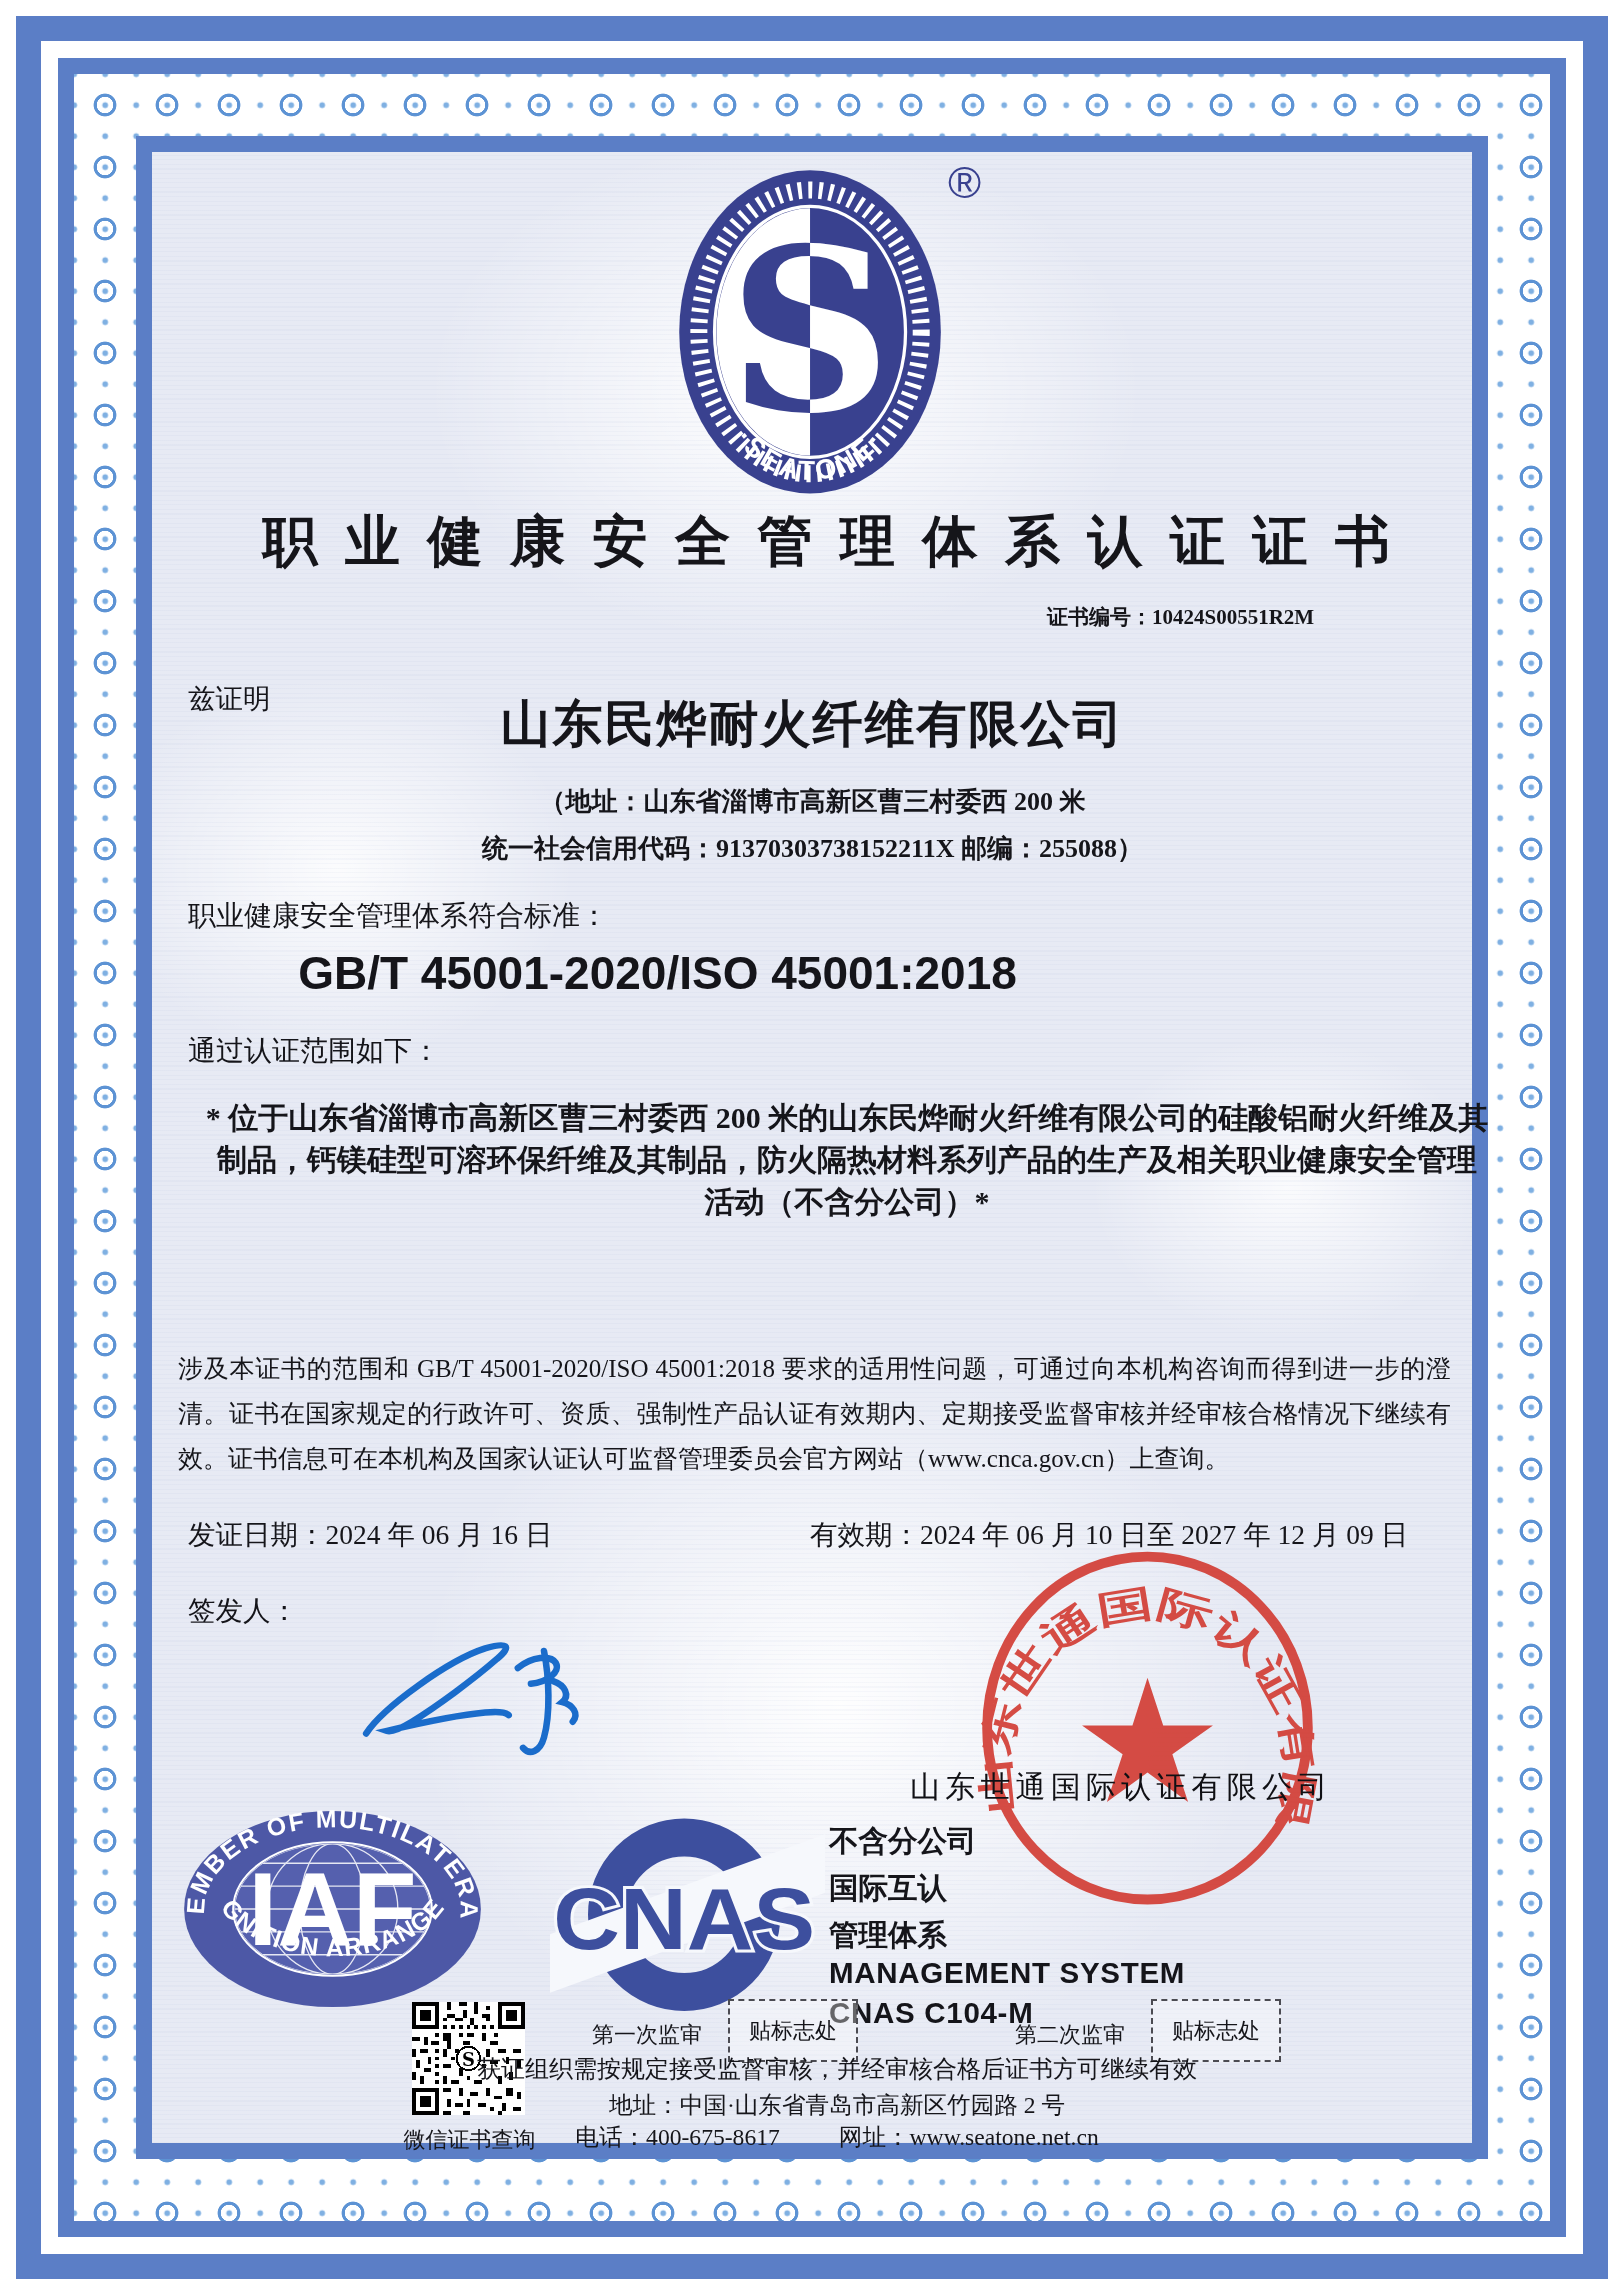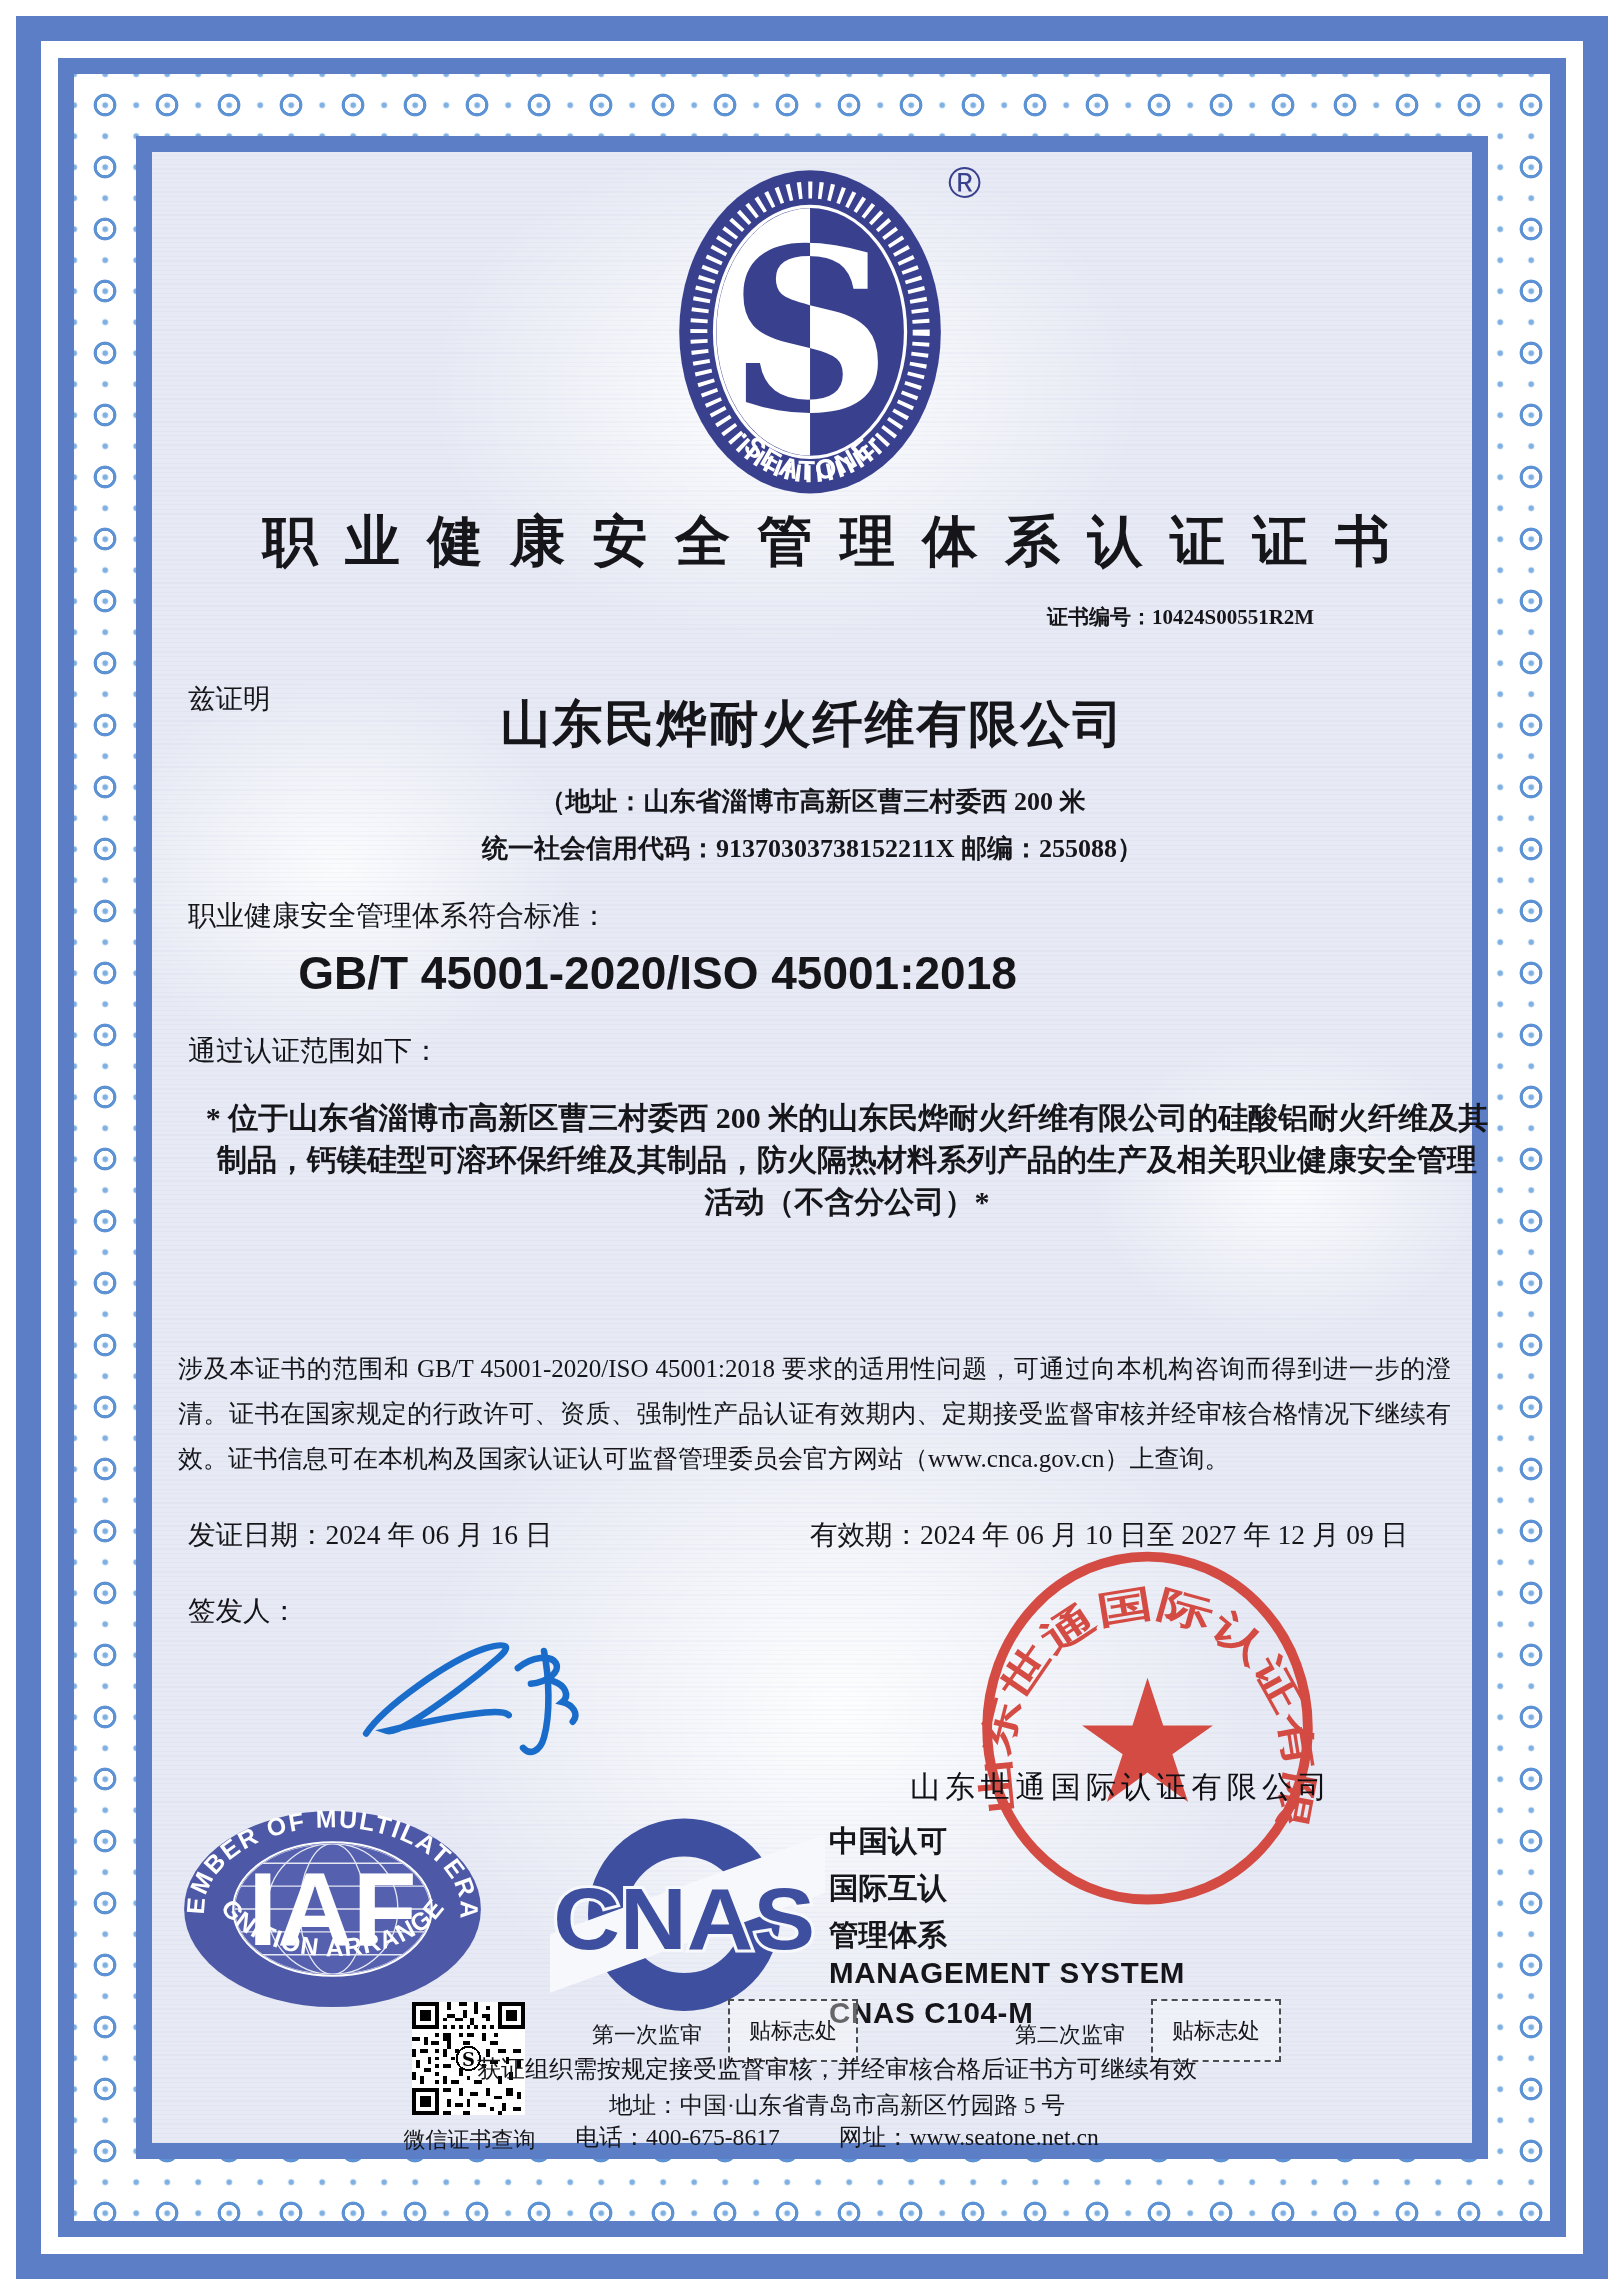--- a/index.html
+++ b/index.html
@@ -176,21 +176,21 @@
     <text x="230" y="208" text-anchor="middle" font-family="Liberation Sans, DejaVu Sans, sans-serif" font-size="160" font-weight="800" fill="#ffffff">IAF</text>
   </svg>
 
   <svg class="abs" style="left:550px;top:1810px" width="275" height="216" viewBox="0 0 420 330">
     <circle cx="205" cy="160" r="118" fill="none" stroke="#3d4f9e" stroke-width="58"></circle>
     <rect x="-60" y="118" width="540" height="84" fill="#f6f8fc" transform="rotate(-20 205 160)"></rect>
     <text x="205" y="212" text-anchor="middle" font-family="Liberation Sans, DejaVu Sans, sans-serif" font-size="132" font-weight="800" fill="#3d4f9e" stroke="#f6f8fc" stroke-width="9" paint-order="stroke" textLength="400" lengthAdjust="spacingAndGlyphs">CNAS</text>
   </svg>
 
   <div class="abs accred">
-    <div>中国认可</div>
+    <div>不含分公司</div>
     <div>国际互认</div>
     <div>管理体系</div>
   </div>
   <div class="abs mgmt1">MANAGEMENT SYSTEM</div>
   <div class="abs mgmt2">CNAS C104-M</div>
 
   <svg class="abs" style="left:412px;top:2002px" width="113" height="113" viewBox="0 0 29 29" shape-rendering="crispEdges">
     <rect x="0" y="0" width="29" height="29" fill="#ffffff"></rect>
     <g fill="#000000">
       <rect x="0" y="0" width="7" height="7"></rect>
@@ -289,19 +289,19 @@
   <div class="abs audit-label a1">第一次监审</div>
   <div class="sticker-box b1">
     <span>贴标志处</span>
   </div>
   <div class="abs audit-label a2">第二次监审</div>
   <div class="sticker-box b2">
     <span>贴标志处</span>
   </div>
 
   <div class="abs foot-center note">获证组织需按规定接受监督审核，并经审核合格后证书方可继续有效</div>
-  <div class="abs foot-center org-addr">地址：中国·山东省青岛市高新区竹园路 5 号</div>
+  <div class="abs foot-center org-addr">地址：中国·山东省青岛市高新区竹园路 2 号</div>
   <div class="abs foot-center phone-row">
     <span>电话：</span><span class="num">400-675-8617</span><span class="phone-gap"></span><span>网址：</span><span class="num">www.seatone.net.cn</span>
   </div>
 
 </div>
 
 
 </body></html>

